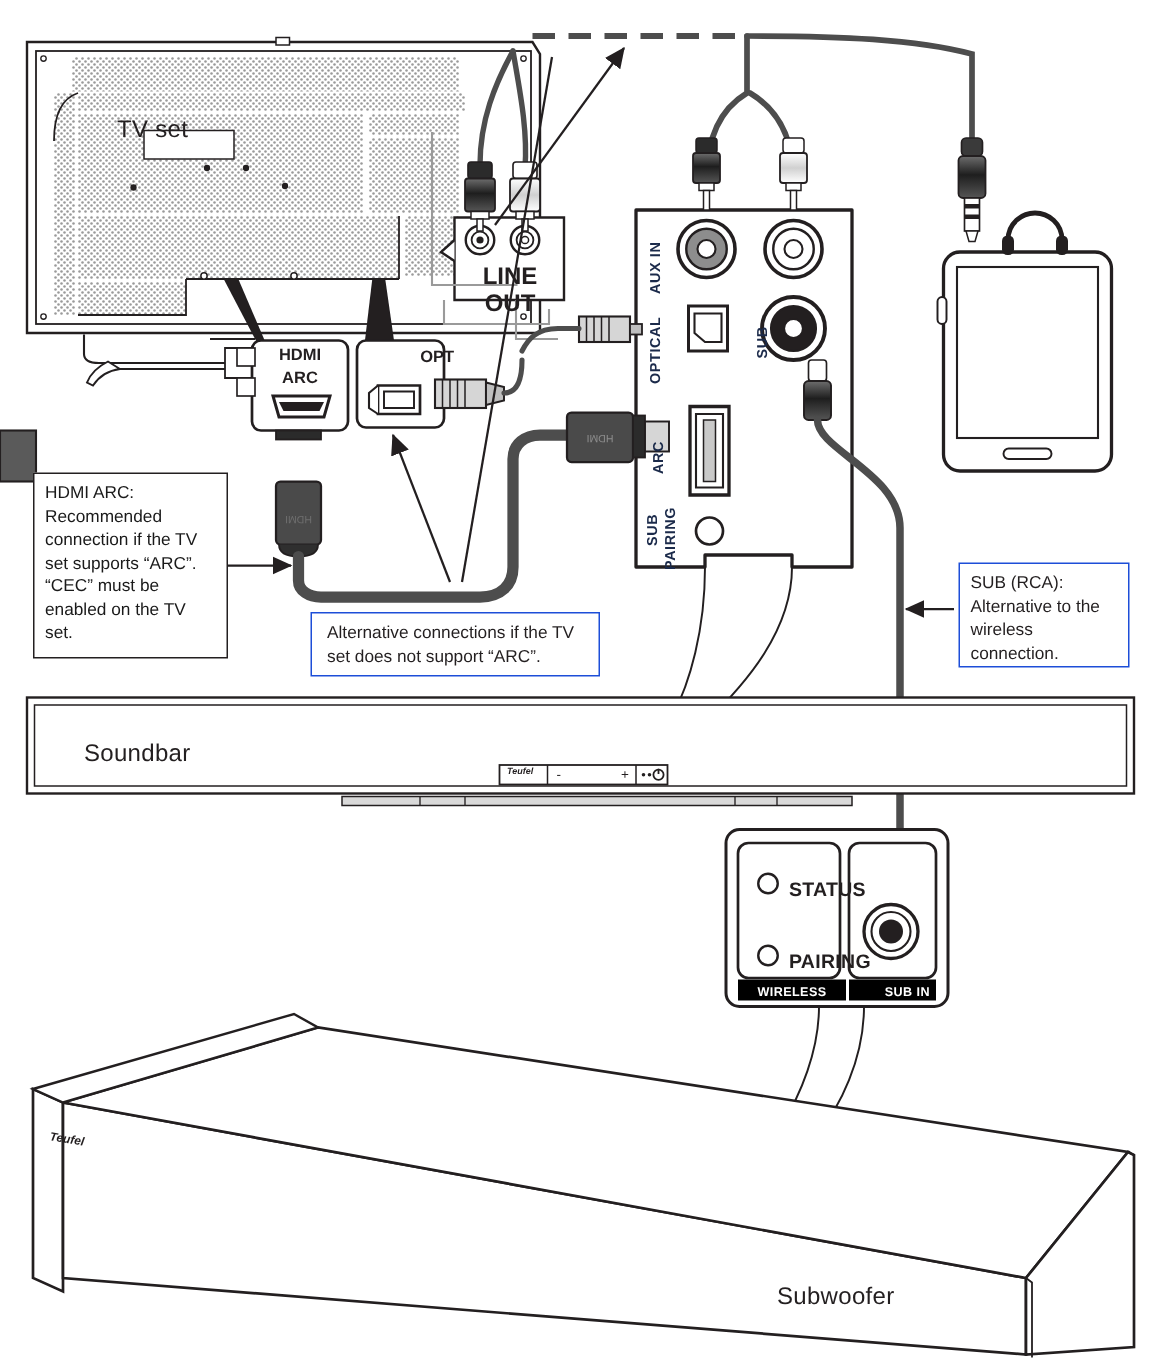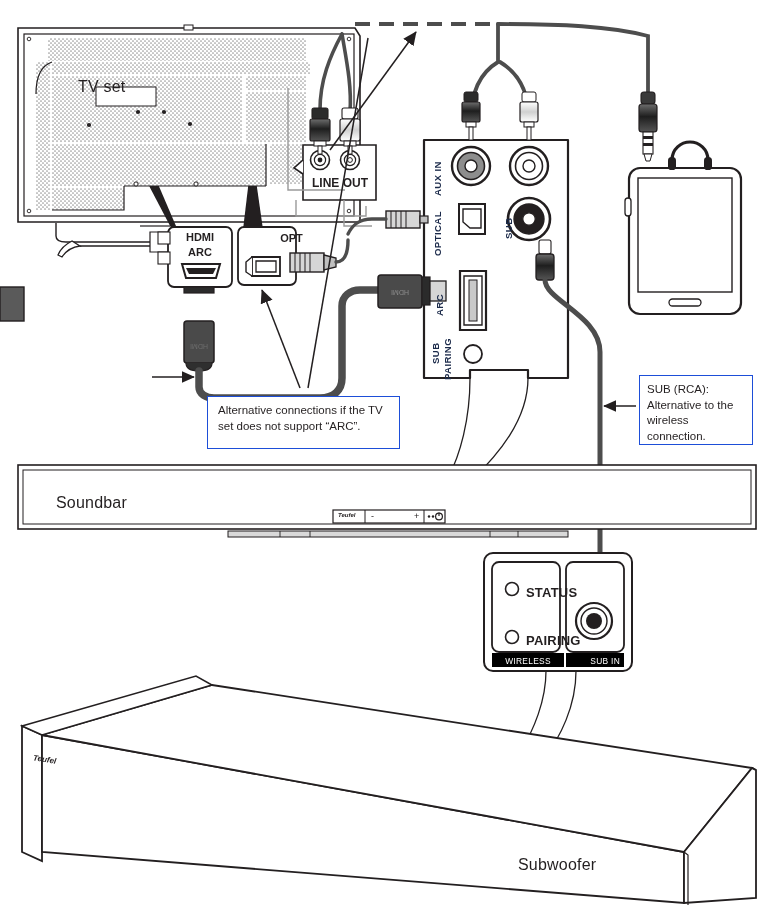--- a/index.html
+++ b/index.html
@@ -7,21 +7,21 @@
   #stage{position:relative;width:775px;height:908px;}
   #stage svg{position:absolute;left:0;top:0;}
   .lbl{position:absolute;font-family:"Liberation Sans",sans-serif;color:#231f20;}
   .callout{position:absolute;border:1px solid #1d4ed8;background:#fff;box-sizing:border-box;
            font-size:11.5px;line-height:15.5px;color:#231f20;padding:6px 7px;}
   .callout.strong{border:1.6px solid #231f20;color:#1a1a1a;}
   .big{font-size:16px;letter-spacing:.2px;}
   .vert{writing-mode:vertical-rl;transform:rotate(180deg);}
   .panel-lbl{position:absolute;font-size:9.6px;font-weight:bold;letter-spacing:.4px;color:#1b2a4a;}
   .sw-lbl{position:absolute;font-size:13px;font-weight:bold;letter-spacing:.2px;color:#231f20;}
-  .sw-tag{position:absolute;font-size:8.4px;font-weight:normal;letter-spacing:.3px;color:#ffffff;}
+  .sw-tag{position:absolute;font-size:8.4px;font-weight:bold;letter-spacing:.3px;color:#ffffff;}
   .jackname{position:absolute;font-size:11px;font-weight:bold;color:#231f20;text-align:center;}
 </style>
 </head>
 <body>
 
 <div id="stage">
 
 <svg width="775" height="908" viewBox="0 0 775 908">
   <defs>
     <pattern id="tvmesh" width="4" height="4" patternUnits="userSpaceOnUse">
@@ -319,21 +319,21 @@
     <rect x="668" y="157" width="8" height="13" rx="3.6" fill="#231f20"></rect>
     <rect x="704" y="157" width="8" height="13" rx="3.6" fill="#231f20"></rect>
   </g>
 </svg>
 
 <div class="lbl big" style="left:78px;top:78px;">TV set</div>
 
 <div class="jackname" style="left:168px;top:231px;width:64px;">HDMI</div>
 <div class="jackname" style="left:168px;top:246px;width:64px;">ARC</div>
 <div class="jackname" style="left:254px;top:232px;width:75px;">OPT</div>
-<div class="jackname" style="left:305px;top:176px;width:70px;font-size:12px;">LINE OUT</div>
+<div class="jackname" style="left:305px;top:176px;width:70px;font-size:16px;">LINE OUT</div>
 
 <div class="panel-lbl vert" style="left:432px;top:146px;height:50px;">AUX IN</div>
 <div class="panel-lbl vert" style="left:432px;top:196px;height:60px;">OPTICAL</div>
 <div class="panel-lbl vert" style="left:503px;top:205px;height:34px;">SUB</div>
 <div class="panel-lbl vert" style="left:434px;top:286px;height:30px;">ARC</div>
 <div class="panel-lbl vert" style="left:430px;top:326px;height:38px;">SUB</div>
 <div class="panel-lbl vert" style="left:442px;top:326px;height:54px;">PAIRING</div>
 
 <div class="lbl big" style="left:56px;top:494px;">Soundbar</div>
 <div class="lbl" style="left:338px;top:512px;font-size:6px;font-style:italic;font-weight:bold;">Teufel</div>
@@ -341,18 +341,19 @@
 <div class="lbl" style="left:414px;top:511px;font-size:9px;">+</div>
 
 <div class="sw-lbl" style="left:526px;top:585px;">STATUS</div>
 <div class="sw-lbl" style="left:526px;top:633px;">PAIRING</div>
 <div class="sw-tag" style="left:498px;top:656px;width:60px;text-align:center;">WIRELESS</div>
 <div class="sw-tag" style="left:570px;top:656px;width:50px;text-align:right;">SUB IN</div>
 
 <div class="lbl big" style="left:518px;top:856px;">Subwoofer</div>
 <div class="lbl" style="left:33px;top:755px;font-size:8px;font-style:italic;font-weight:bold;transform:rotate(9deg);">Teufel</div>
 
-
-<div class="callout" style="left:207px;top:396px;width:193px;height:53px;padding-left:10px;">Alternative connections if the TV set does not support “ARC”.</div>
+<div class="callout strong" style="left:22px;top:315px;width:130px;height:124px;">HDMI ARC: Recommended connection if the TV set supports “ARC”. “CEC” must be enabled on the TV set.</div>
+
+<div class="callout" style="left:207px;top:408px;width:193px;height:43px;padding-left:10px;">Alternative connections if the TV set does not support “ARC”.</div>
 
 <div class="callout" style="left:639px;top:375px;width:114px;height:70px;">SUB (RCA): Alternative to the wireless connection.</div>
 
 </div>
 
 </body></html>

